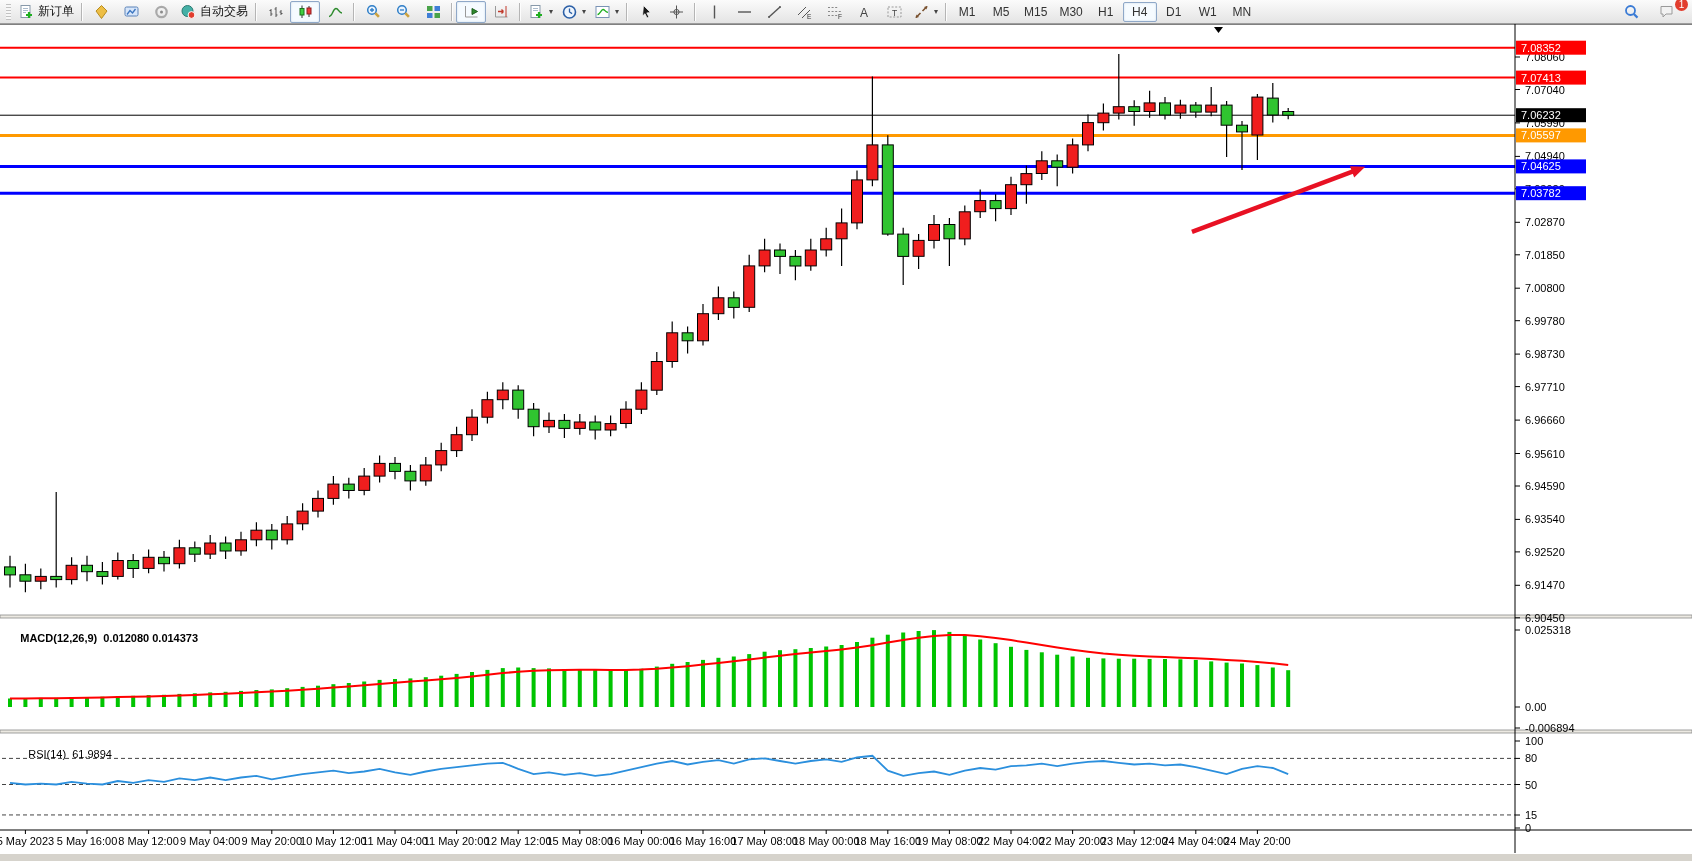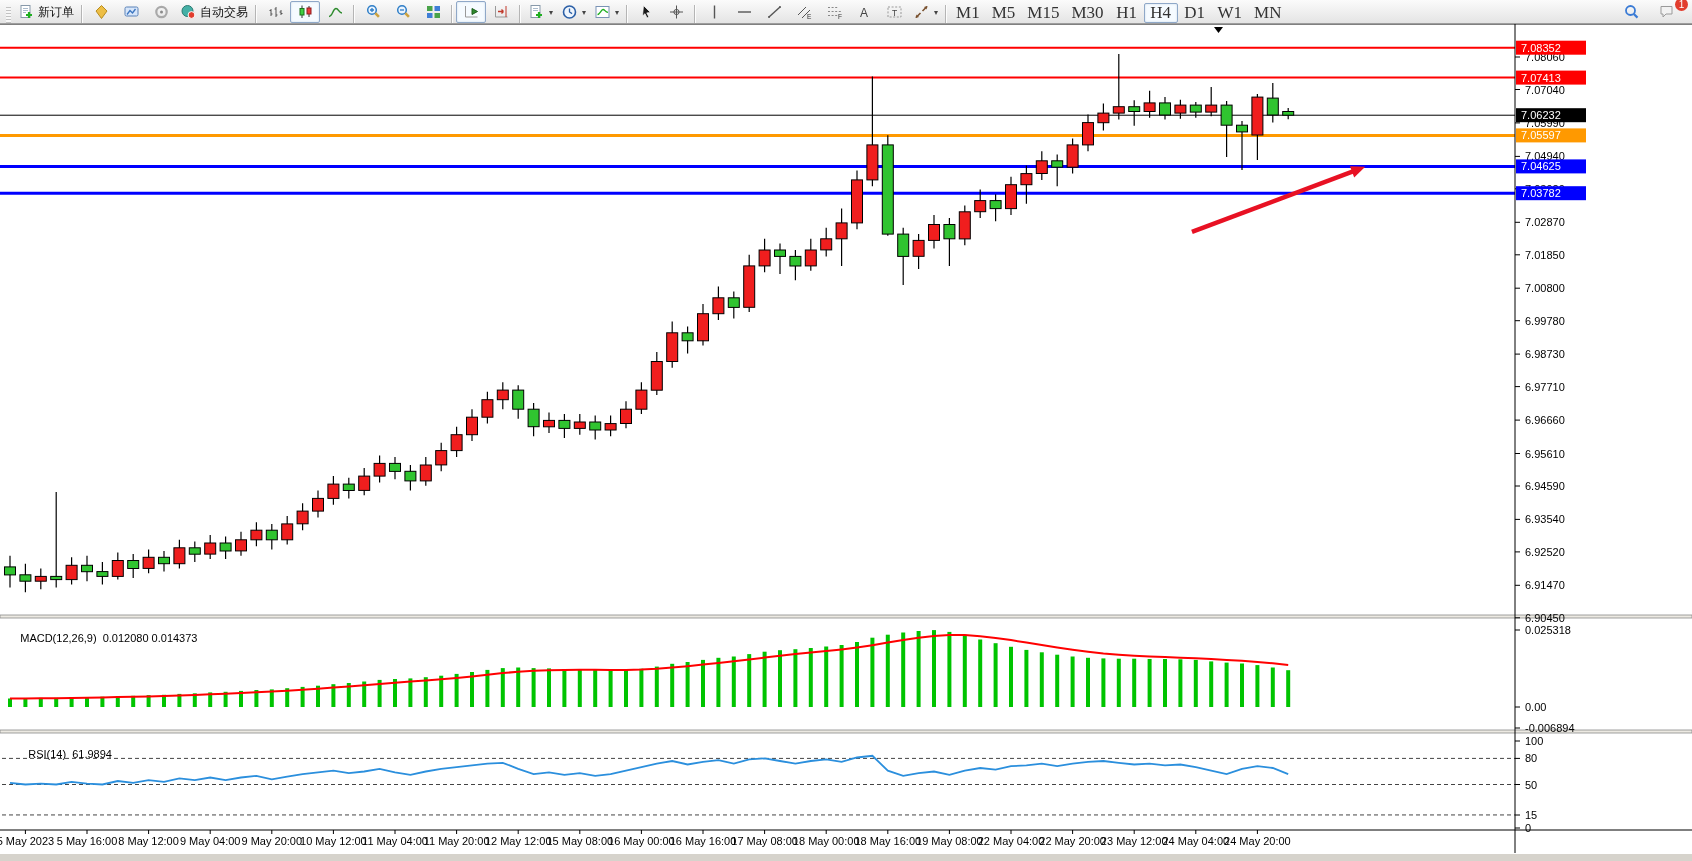--- a/index.html
+++ b/index.html
@@ -1,40 +1,40 @@
 <!DOCTYPE html>
 <html><head>
 <meta charset="utf-8">
 <style>
   html,body{margin:0;padding:0;}
   body{width:1692px;height:861px;overflow:hidden;background:#fff;
        font-family:"Liberation Sans","DejaVu Sans",sans-serif;font-size:12px;color:#222;}
   
-  .toolbar{height:24px;display:flex;align-items:flex-end;padding-left:3px;box-sizing:border-box;
+  .toolbar{height:24px;display:flex;align-items:center;padding-left:3px;box-sizing:border-box;
            background:linear-gradient(#fbfbfb,#e4e4e4);border-bottom:1px solid #9d9d9d;}
   .tb-handle{width:5px;height:16px;margin:0 3px;
              background:repeating-linear-gradient(180deg,#c2c2c2 0 1px,#f7f7f7 1px 3px);}
   .tb-sep{width:1px;height:18px;background:#b5b5b5;border-right:1px solid #fdfdfd;margin:0 3px;}
   .tb-btn{height:20px;min-width:22px;display:flex;align-items:center;justify-content:center;
           gap:3px;padding:0 3px;border:1px solid transparent;border-radius:2px;white-space:nowrap;}
   .tb-btn.active{background:#f6fbff;border-color:#8fa8c8;box-shadow:inset 0 0 2px #c6d4e4;}
   .tb-btn .lbl{font-size:12px;color:#111;}
   .tb-btn .dd{font-size:8px;color:#444;margin-left:1px;}
-  .tf-btn{font-size:17px;color:#333;padding:0 5px;height:18px;font-family:Liberation Serif, serif;}
+  .tf-btn{font-size:12px;color:#333;padding:0 5px;height:18px;}
   .tb-right{margin-left:auto;display:flex;align-items:center;margin-right:10px;gap:6px;}
   .chat-wrap{position:relative;display:flex;}
   .chat-badge{position:absolute;right:-7px;top:-4px;background:#e23d2e;color:#fff;border-radius:50%;
               width:13px;height:13px;font-size:10px;line-height:13px;text-align:center;}
   
   .chart-region{position:relative;width:1692px;height:837px;background:#fff;}
   #chart-svg{position:absolute;left:0;top:0;}
   .overlay{position:absolute;font-size:11px;color:#000;white-space:pre;z-index:3;}
   #title-overlay{left:8px;top:5px;}
   #title-overlay .tri{font-size:8px;margin-right:4px;color:#000;}
-  #macd-overlay{left:8px;top:596px;}
+  #macd-overlay{left:8px;top:596px;font-weight:bold;}
   #rsi-overlay{left:16px;top:712px;}
   .overlay span{margin-right:6px;}
 </style>
 </head>
 <body>
 
 <div class="toolbar" id="toolbar">
     <div class="tb-handle"></div>
     <div class="tb-btn">
       <svg width="17" height="16" viewBox="0 0 16 16">

